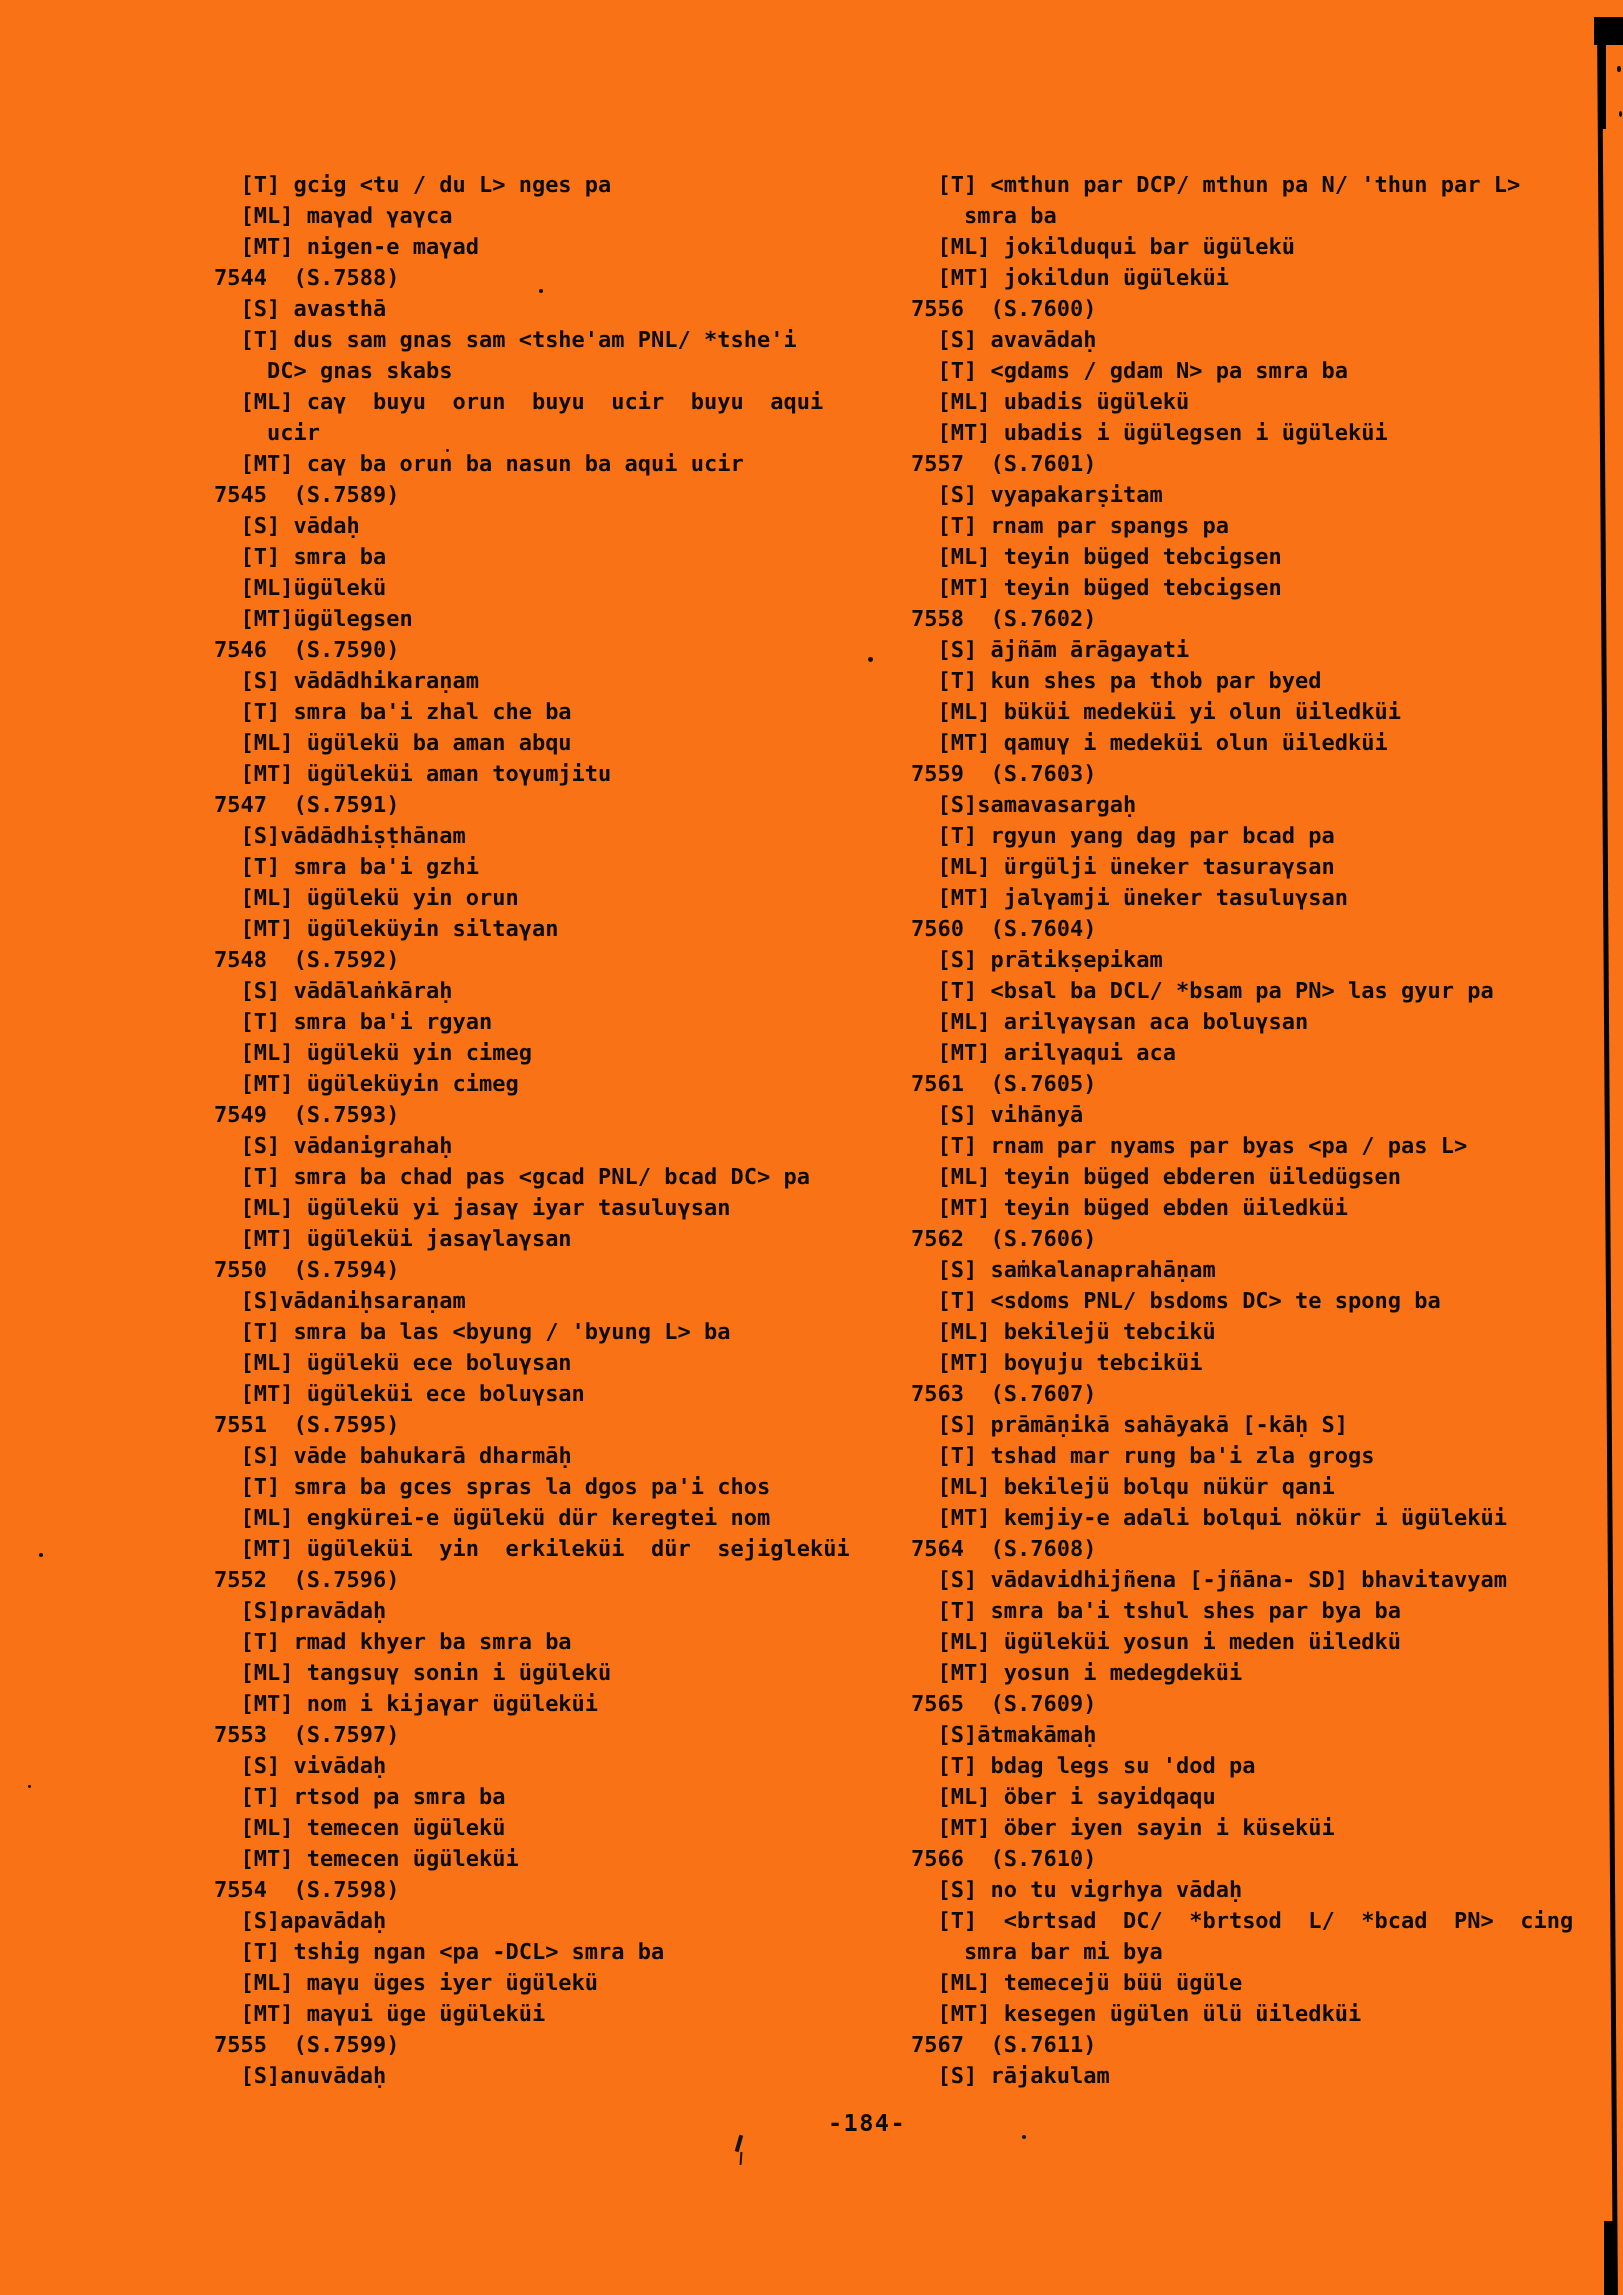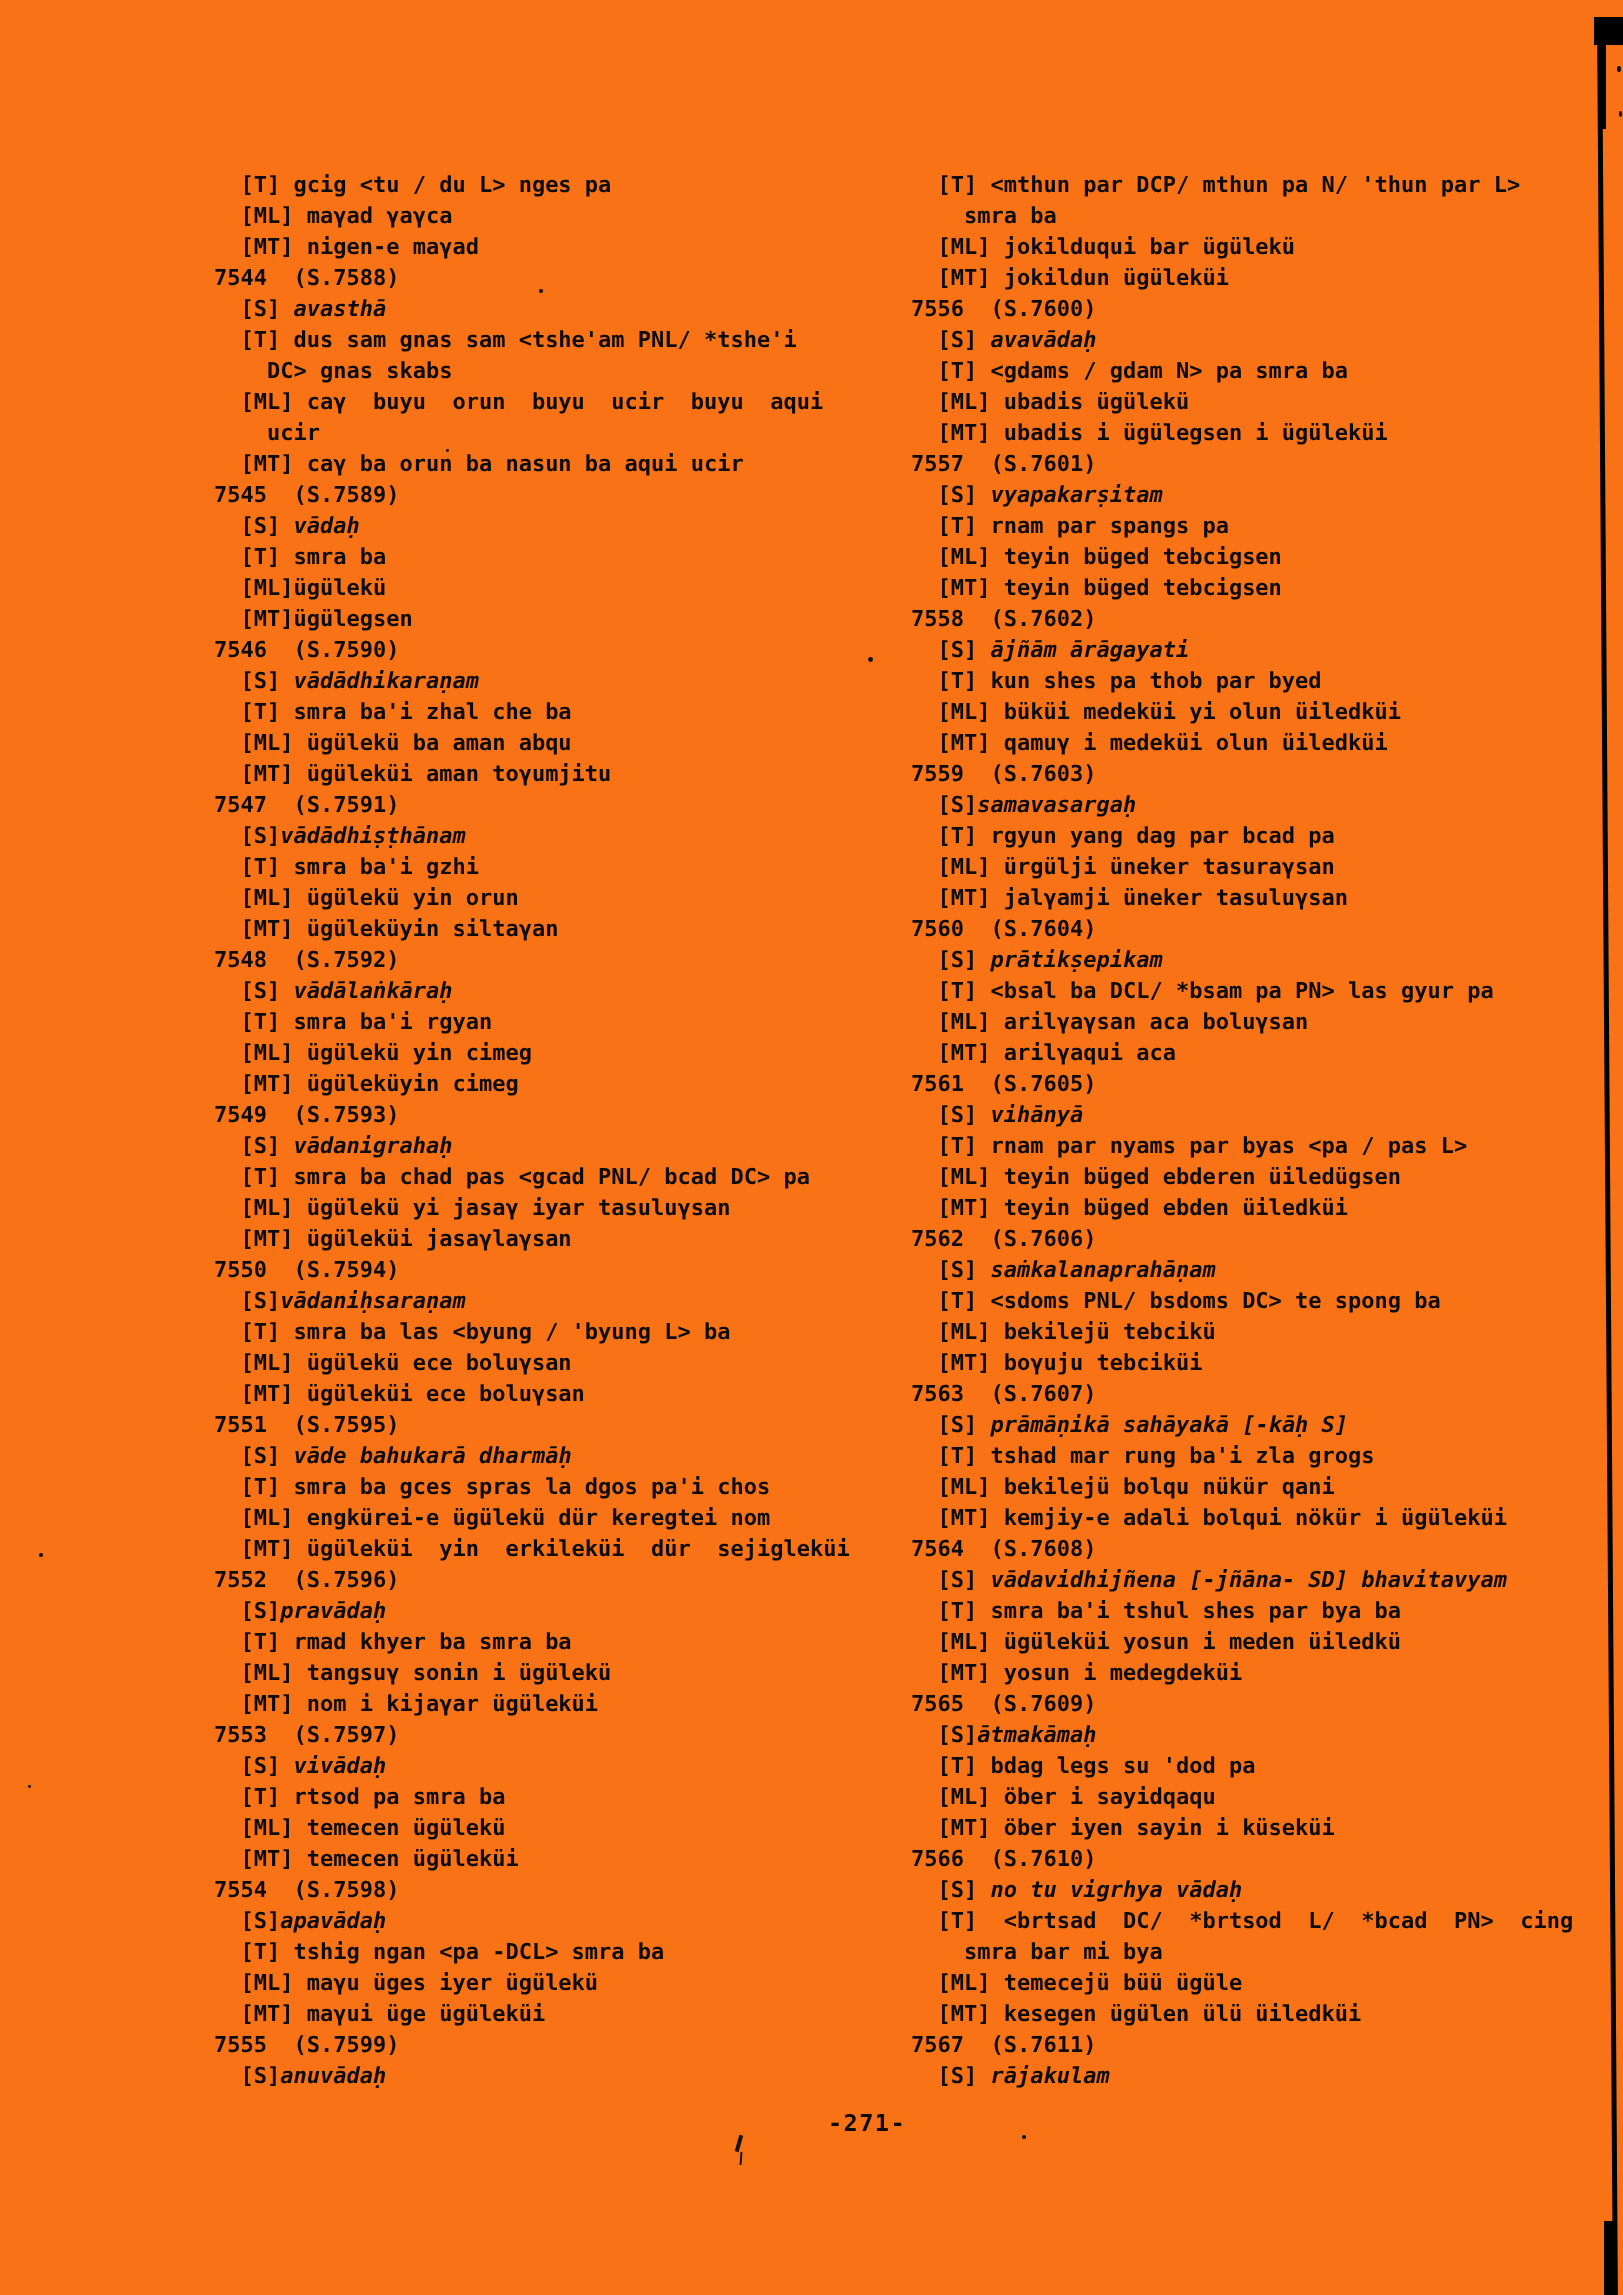--- a/index.html
+++ b/index.html
@@ -12,21 +12,21 @@
   .page{position:absolute;inset:0;background:#f97316;}
   .column{
     position:absolute;top:170px;
     font-size:22px;line-height:31px;font-weight:700;
     white-space:pre;color:#0c0c0c;
     text-rendering:geometricPrecision;
   }
   #col-left{left:214px;}
   #col-right{left:863px;margin-left:48px;}
   .line{height:31px;}
-  .sanskrit{font-style:italic;text-align:center;}
+  .sanskrit{text-align:center;}
   .page-number{
     position:absolute;left:828px;top:2109px;
     font-size:23.6px;font-weight:700;letter-spacing:1.4px;white-space:pre;
   }
   
   .artifact{position:absolute;background:#000;}
   #artifact-line{
     left:1597px;top:17.4px;width:4.9px;height:2280px;
     transform:rotate(-0.4deg);transform-origin:top left;
   }
@@ -39,21 +39,21 @@
   #squiggle-b{left:740px;top:2152px;width:2.1px;height:12.5px;transform:rotate(4deg);}
 </style>
 </head>
 <body>
 
 <div class="page">
 
   <div class="column" id="col-left"><div class="line">  [T] gcig &lt;tu / du L&gt; nges pa</div><div class="line">  [ML] maγad γaγca</div><div class="line">  [MT] nigen-e maγad</div><div class="line">7544  (S.7588)</div><div class="line"><span>  [S] </span><span class="sanskrit">avasthā</span></div><div class="line">  [T] dus sam gnas sam &lt;tshe'am PNL/ *tshe'i</div><div class="line">    DC&gt; gnas skabs</div><div class="line">  [ML] caγ  buyu  orun  buyu  ucir  buyu  aqui</div><div class="line">    ucir</div><div class="line">  [MT] caγ ba orun ba nasun ba aqui ucir</div><div class="line">7545  (S.7589)</div><div class="line"><span>  [S] </span><span class="sanskrit">vādaḥ</span></div><div class="line">  [T] smra ba</div><div class="line">  [ML]ügülekü</div><div class="line">  [MT]ügülegsen</div><div class="line">7546  (S.7590)</div><div class="line"><span>  [S] </span><span class="sanskrit">vādādhikaraṇam</span></div><div class="line">  [T] smra ba'i zhal che ba</div><div class="line">  [ML] ügülekü ba aman abqu</div><div class="line">  [MT] ügüleküi aman toγumjitu</div><div class="line">7547  (S.7591)</div><div class="line"><span>  [S]</span><span class="sanskrit">vādādhiṣṭhānam</span></div><div class="line">  [T] smra ba'i gzhi</div><div class="line">  [ML] ügülekü yin orun</div><div class="line">  [MT] ügüleküyin siltaγan</div><div class="line">7548  (S.7592)</div><div class="line"><span>  [S] </span><span class="sanskrit">vādālaṅkāraḥ</span></div><div class="line">  [T] smra ba'i rgyan</div><div class="line">  [ML] ügülekü yin cimeg</div><div class="line">  [MT] ügüleküyin cimeg</div><div class="line">7549  (S.7593)</div><div class="line"><span>  [S] </span><span class="sanskrit">vādanigrahaḥ</span></div><div class="line">  [T] smra ba chad pas &lt;gcad PNL/ bcad DC&gt; pa</div><div class="line">  [ML] ügülekü yi jasaγ iyar tasuluγsan</div><div class="line">  [MT] ügüleküi jasaγlaγsan</div><div class="line">7550  (S.7594)</div><div class="line"><span>  [S]</span><span class="sanskrit">vādaniḥsaraṇam</span></div><div class="line">  [T] smra ba las &lt;byung / 'byung L&gt; ba</div><div class="line">  [ML] ügülekü ece boluγsan</div><div class="line">  [MT] ügüleküi ece boluγsan</div><div class="line">7551  (S.7595)</div><div class="line"><span>  [S] </span><span class="sanskrit">vāde bahukarā dharmāḥ</span></div><div class="line">  [T] smra ba gces spras la dgos pa'i chos</div><div class="line">  [ML] engkürei-e ügülekü dür keregtei nom</div><div class="line">  [MT] ügüleküi  yin  erkileküi  dür  sejigleküi</div><div class="line">7552  (S.7596)</div><div class="line"><span>  [S]</span><span class="sanskrit">pravādaḥ</span></div><div class="line">  [T] rmad khyer ba smra ba</div><div class="line">  [ML] tangsuγ sonin i ügülekü</div><div class="line">  [MT] nom i kijaγar ügüleküi</div><div class="line">7553  (S.7597)</div><div class="line"><span>  [S] </span><span class="sanskrit">vivādaḥ</span></div><div class="line">  [T] rtsod pa smra ba</div><div class="line">  [ML] temecen ügülekü</div><div class="line">  [MT] temecen ügüleküi</div><div class="line">7554  (S.7598)</div><div class="line"><span>  [S]</span><span class="sanskrit">apavādaḥ</span></div><div class="line">  [T] tshig ngan &lt;pa -DCL&gt; smra ba</div><div class="line">  [ML] maγu üges iyer ügülekü</div><div class="line">  [MT] maγui üge ügüleküi</div><div class="line">7555  (S.7599)</div><div class="line"><span>  [S]</span><span class="sanskrit">anuvādaḥ</span></div></div>
   <div class="column" id="col-right"><div class="line">  [T] &lt;mthun par DCP/ mthun pa N/ 'thun par L&gt;</div><div class="line">    smra ba</div><div class="line">  [ML] jokilduqui bar ügülekü</div><div class="line">  [MT] jokildun ügüleküi</div><div class="line">7556  (S.7600)</div><div class="line"><span>  [S] </span><span class="sanskrit">avavādaḥ</span></div><div class="line">  [T] &lt;gdams / gdam N&gt; pa smra ba</div><div class="line">  [ML] ubadis ügülekü</div><div class="line">  [MT] ubadis i ügülegsen i ügüleküi</div><div class="line">7557  (S.7601)</div><div class="line"><span>  [S] </span><span class="sanskrit">vyapakarṣitam</span></div><div class="line">  [T] rnam par spangs pa</div><div class="line">  [ML] teyin büged tebcigsen</div><div class="line">  [MT] teyin büged tebcigsen</div><div class="line">7558  (S.7602)</div><div class="line"><span>  [S] </span><span class="sanskrit">ājñām ārāgayati</span></div><div class="line">  [T] kun shes pa thob par byed</div><div class="line">  [ML] büküi medeküi yi olun üiledküi</div><div class="line">  [MT] qamuγ i medeküi olun üiledküi</div><div class="line">7559  (S.7603)</div><div class="line"><span>  [S]</span><span class="sanskrit">samavasargaḥ</span></div><div class="line">  [T] rgyun yang dag par bcad pa</div><div class="line">  [ML] ürgülji üneker tasuraγsan</div><div class="line">  [MT] jalγamji üneker tasuluγsan</div><div class="line">7560  (S.7604)</div><div class="line"><span>  [S] </span><span class="sanskrit">prātikṣepikam</span></div><div class="line">  [T] &lt;bsal ba DCL/ *bsam pa PN&gt; las gyur pa</div><div class="line">  [ML] arilγaγsan aca boluγsan</div><div class="line">  [MT] arilγaqui aca</div><div class="line">7561  (S.7605)</div><div class="line"><span>  [S] </span><span class="sanskrit">vihānyā</span></div><div class="line">  [T] rnam par nyams par byas &lt;pa / pas L&gt;</div><div class="line">  [ML] teyin büged ebderen üiledügsen</div><div class="line">  [MT] teyin büged ebden üiledküi</div><div class="line">7562  (S.7606)</div><div class="line"><span>  [S] </span><span class="sanskrit">saṁkalanaprahāṇam</span></div><div class="line">  [T] &lt;sdoms PNL/ bsdoms DC&gt; te spong ba</div><div class="line">  [ML] bekilejü tebcikü</div><div class="line">  [MT] boγuju tebciküi</div><div class="line">7563  (S.7607)</div><div class="line"><span>  [S] </span><span class="sanskrit">prāmāṇikā sahāyakā [-kāḥ S]</span></div><div class="line">  [T] tshad mar rung ba'i zla grogs</div><div class="line">  [ML] bekilejü bolqu nükür qani</div><div class="line">  [MT] kemjiy-e adali bolqui nökür i ügüleküi</div><div class="line">7564  (S.7608)</div><div class="line"><span>  [S] </span><span class="sanskrit">vādavidhijñena [-jñāna- SD] bhavitavyam</span></div><div class="line">  [T] smra ba'i tshul shes par bya ba</div><div class="line">  [ML] ügüleküi yosun i meden üiledkü</div><div class="line">  [MT] yosun i medegdeküi</div><div class="line">7565  (S.7609)</div><div class="line"><span>  [S]</span><span class="sanskrit">ātmakāmaḥ</span></div><div class="line">  [T] bdag legs su 'dod pa</div><div class="line">  [ML] öber i sayidqaqu</div><div class="line">  [MT] öber iyen sayin i küseküi</div><div class="line">7566  (S.7610)</div><div class="line"><span>  [S] </span><span class="sanskrit">no tu vigrhya vādaḥ</span></div><div class="line">  [T]  &lt;brtsad  DC/  *brtsod  L/  *bcad  PN&gt;  cing</div><div class="line">    smra bar mi bya</div><div class="line">  [ML] temecejü büü ügüle</div><div class="line">  [MT] kesegen ügülen ülü üiledküi</div><div class="line">7567  (S.7611)</div><div class="line"><span>  [S] </span><span class="sanskrit">rājakulam</span></div></div>
 
-  <div class="page-number">-271-</div>
+  <div class="page-number">-184-</div>
 
   <div class="artifact" id="artifact-line"></div>
   <div class="artifact" id="artifact-blob-top"></div>
   <div class="artifact" id="artifact-thick-top"></div>
   <div class="artifact" id="artifact-thick-bottom"></div>
 
   <div class="squiggle" id="squiggle-a"></div>
   <div class="squiggle" id="squiggle-b"></div>
 
   <div class="speck" style="left:868px;top:657px;width:4.9px;height:4.9px;"></div>

